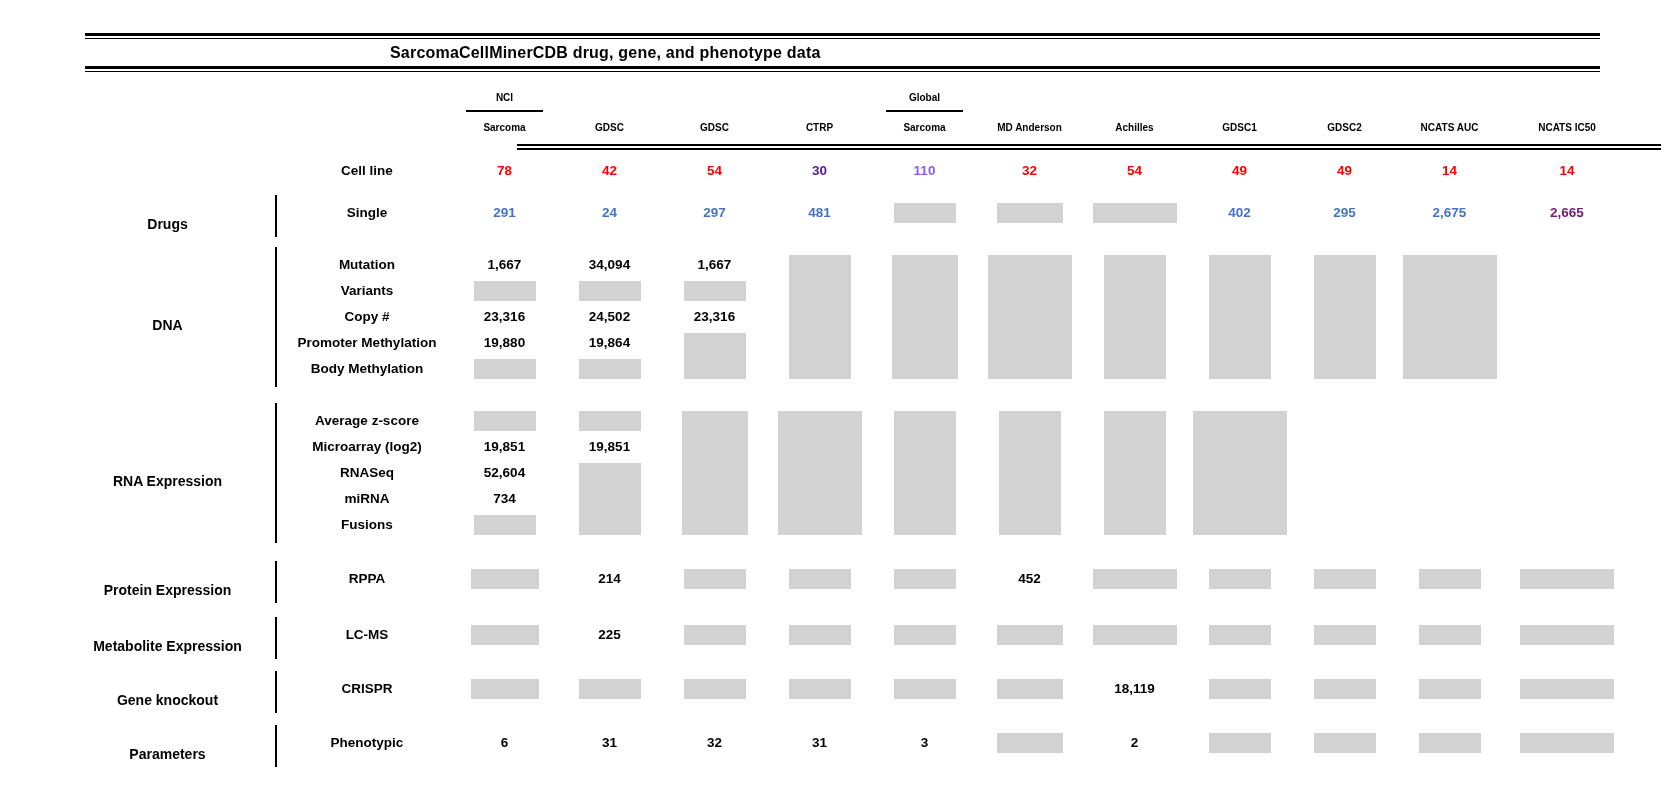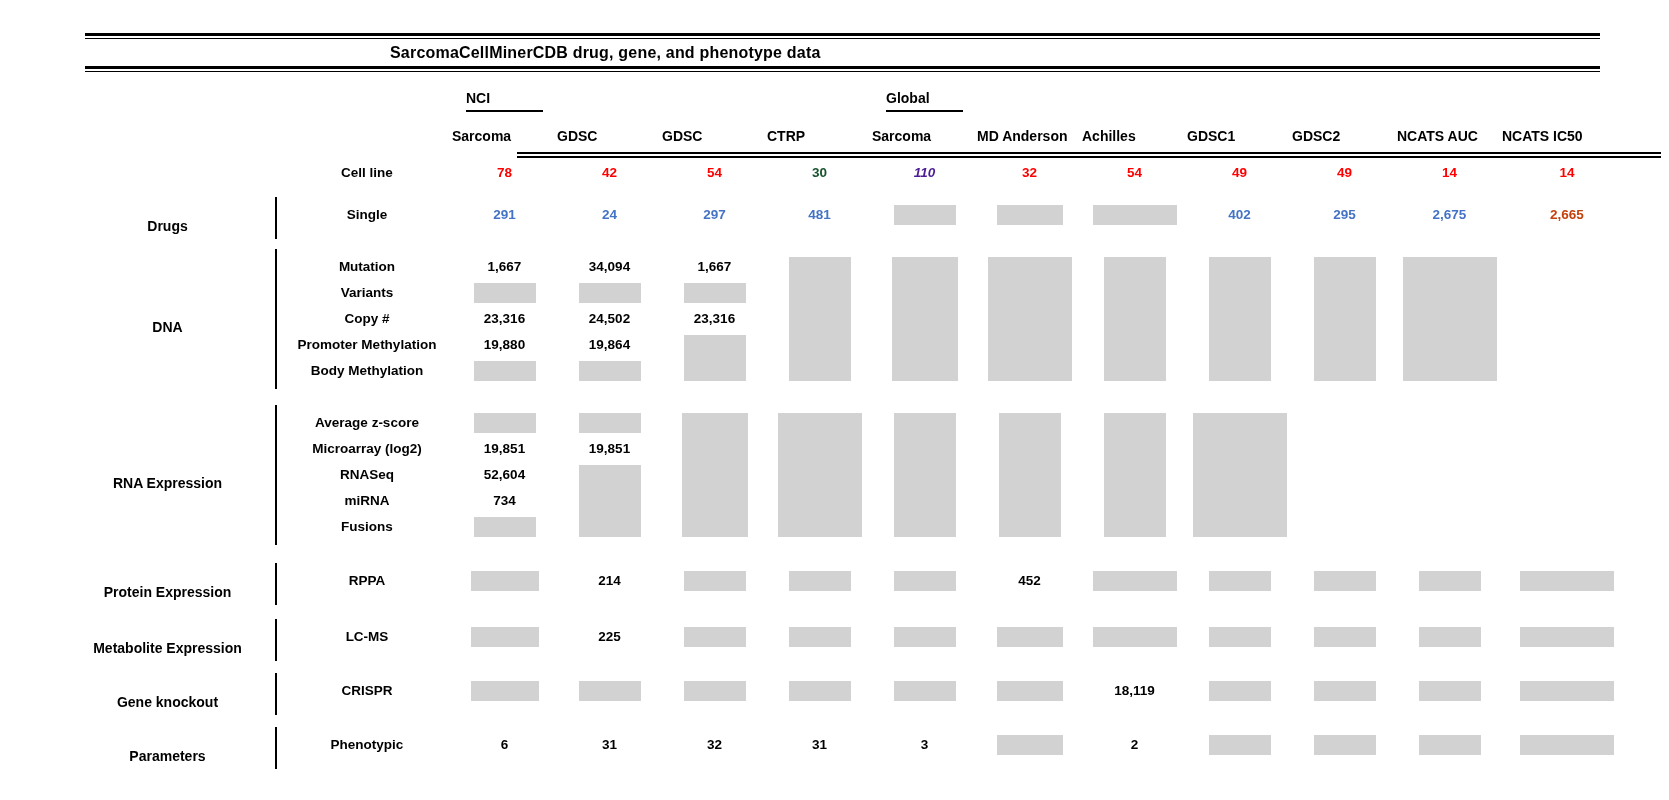--- a/index.html
+++ b/index.html
@@ -11,31 +11,31 @@
   .drule .thick{height:3px;background:#000;}
   .drule .thin{height:1px;background:#000;margin-top:2px;}
   .title{font-size:16px;padding:5px 0 4px 305px;letter-spacing:.2px;}
 
   
   .grid{display:grid;grid-template-columns:205px 12px 170px repeat(10,105px) 130px;margin-left:65px;}
 
   
   .hdr-grid{margin-top:16px;align-items:end;}
   .lspan{grid-column:1/4;}
-  .hcell{text-align:left;font-size:14px;line-height:20px;}
+  .hcell{text-align:center;font-size:10px;line-height:20px;}
   .htop{display:block;margin:0 14px;border-bottom:2px solid #000;padding-bottom:2px;}
-  .hbot{padding-top:14px;}
+  .hbot{padding-top:6px;}
   #hdr-rule{margin:6px 8px 0 517px;}
   #hdr-rule .hline{height:2px;background:#000;margin-bottom:2px;}
 
   
   .sublabel{font-size:13.5px;text-align:center;line-height:26px;height:26px;white-space:nowrap;}
   .val{font-size:13.5px;text-align:center;line-height:26px;height:26px;white-space:nowrap;}
   .cat{font-size:14px;text-align:center;align-self:center;white-space:nowrap;margin-top:16px;}
-  #cellline{margin-top:2px;}
+  #cellline{margin-top:8px;}
 
   .vdiv{position:relative;}
   .vdiv::before{content:"";position:absolute;left:5px;top:-5px;bottom:-5px;width:2px;background:#000;}
 
   .stack{display:flex;flex-direction:column;align-items:center;}
   .gbox{width:62px;margin:3px 0;}
   .stack[data-col="achilles"] .gbox{width:84px;}
   .stack[data-col="md_anderson"] .gbox{width:66px;}
   .stack[data-col="ncats_ic50"] .gbox{width:94px;}
   .stack[data-col="nci_sarcoma"] .gbox{width:68px;}
@@ -106,22 +106,22 @@
       <div class="hline"></div>
       <div class="hline"></div>
     </div>
 
   <div id="cellline" class="grid">
       <div style="grid-column: 1 / 3;"></div>
       <div class="sublabel">Cell line</div>
       <div class="val" style="color: rgb(255, 0, 0);">78</div>
       <div class="val" style="color: rgb(255, 0, 0);">42</div>
       <div class="val" style="color: rgb(255, 0, 0);">54</div>
-      <div class="val" style="color: #14532d;">30</div>
-      <div class="val" style="color: #4c1d95; font-style: italic;">110</div>
+      <div class="val" style="color: #4c1d95;">30</div>
+      <div class="val" style="color: #8b5cf6;">110</div>
       <div class="val" style="color: rgb(255, 0, 0);">32</div>
       <div class="val" style="color: rgb(255, 0, 0);">54</div>
       <div class="val" style="color: rgb(255, 0, 0);">49</div>
       <div class="val" style="color: rgb(255, 0, 0);">49</div>
       <div class="val" style="color: rgb(255, 0, 0);">14</div>
       <div class="val" style="color: rgb(255, 0, 0);">14</div>
     </div>
 
   <div id="groups">
       <div class="grid group">
@@ -154,21 +154,21 @@
         <div class="stack" data-col="gdsc1">
           <div class="val" style="color: rgb(68, 114, 196);">402</div>
         </div>
         <div class="stack" data-col="gdsc2">
           <div class="val" style="color: rgb(68, 114, 196);">295</div>
         </div>
         <div class="stack" data-col="ncats_auc">
           <div class="val" style="color: rgb(68, 114, 196);">2,675</div>
         </div>
         <div class="stack" data-col="ncats_ic50">
-          <div class="val" style="color: #c2410c;">2,665</div>
+          <div class="val" style="color: #701a75;">2,665</div>
         </div>
       </div>
       <div class="grid group">
         <div class="cat">DNA</div>
         <div class="vdiv"></div>
         <div class="labels">
           <div class="sublabel">Mutation</div>
           <div class="sublabel">Variants</div>
           <div class="sublabel">Copy #</div>
           <div class="sublabel">Promoter Methylation</div>

